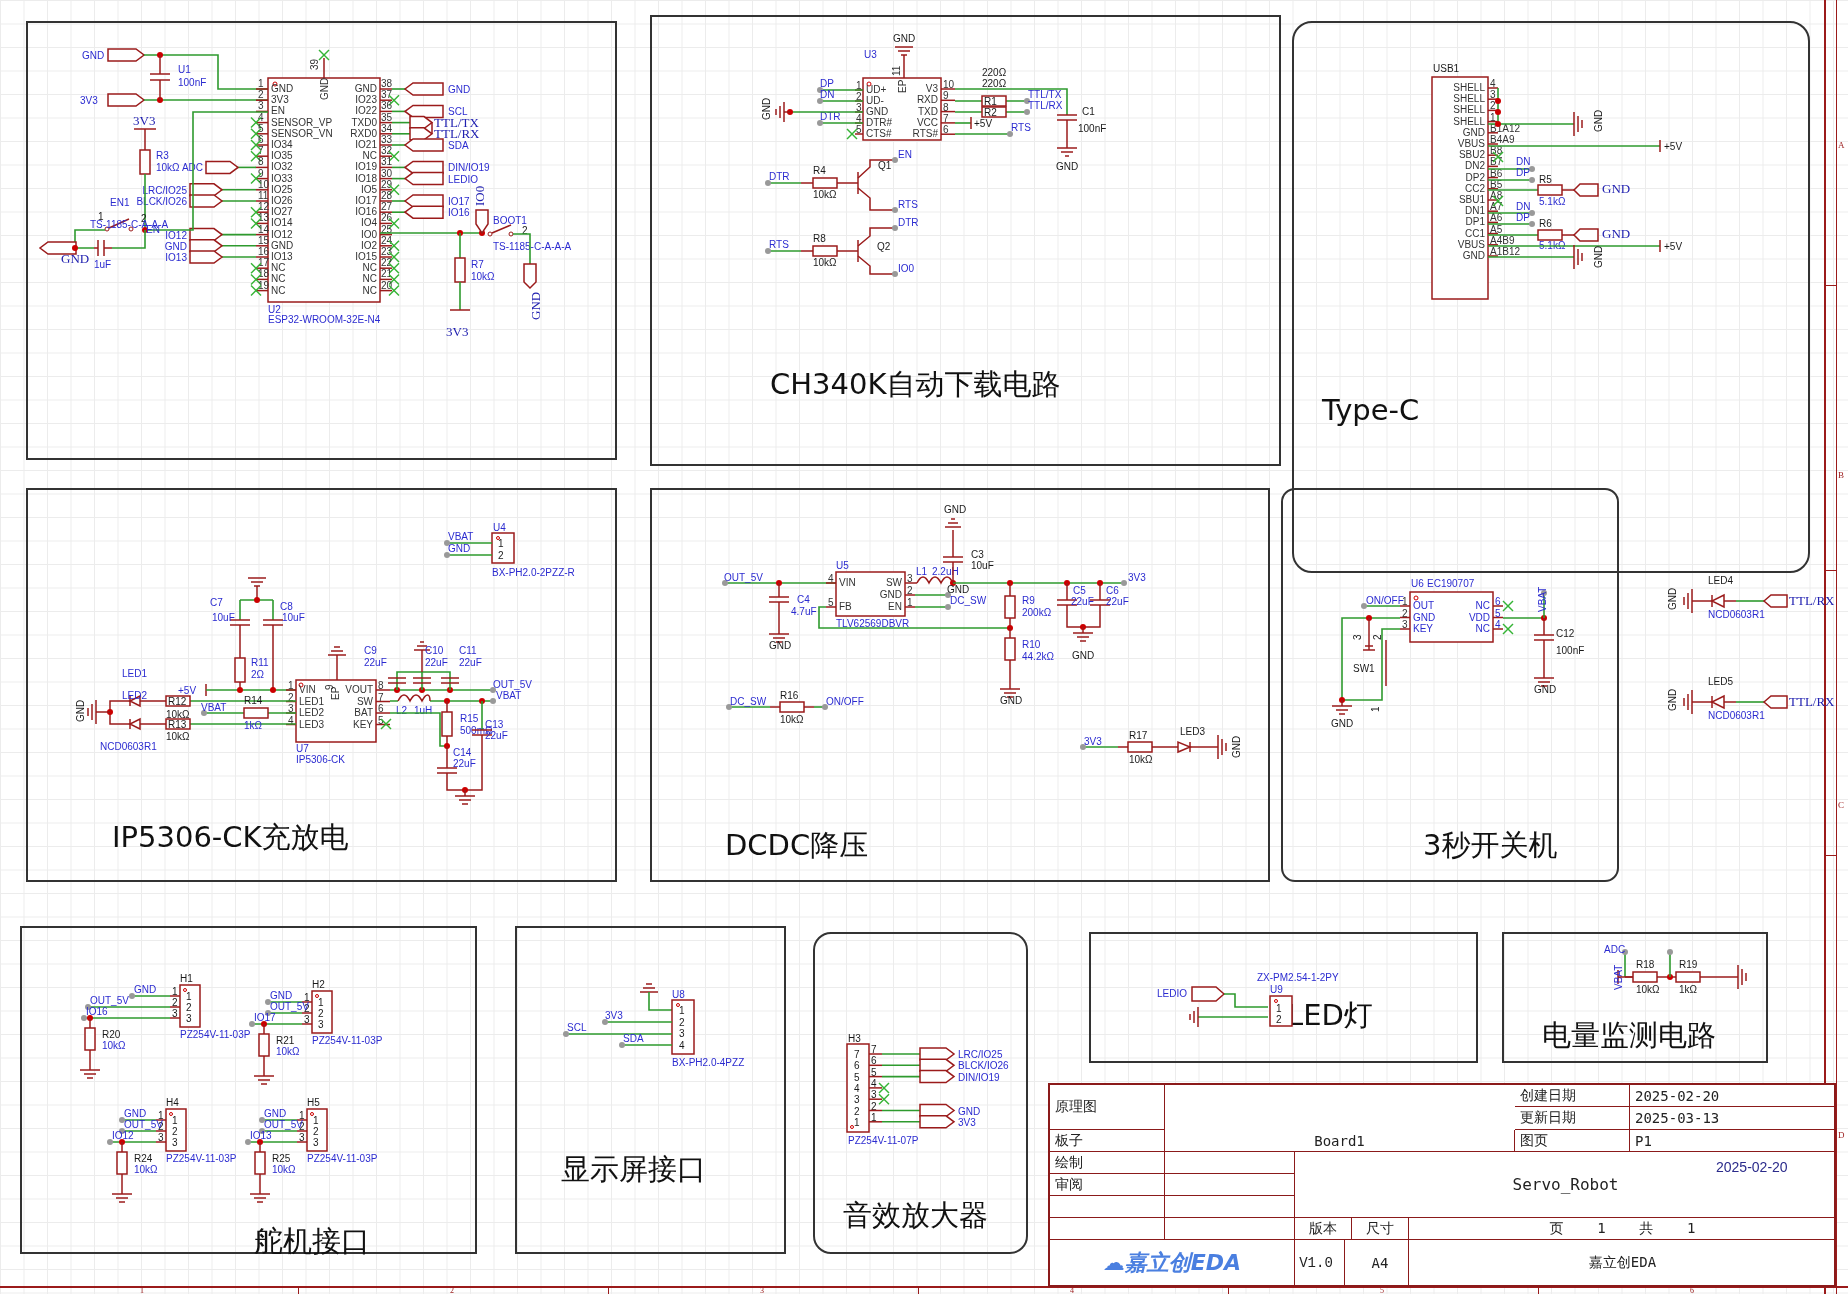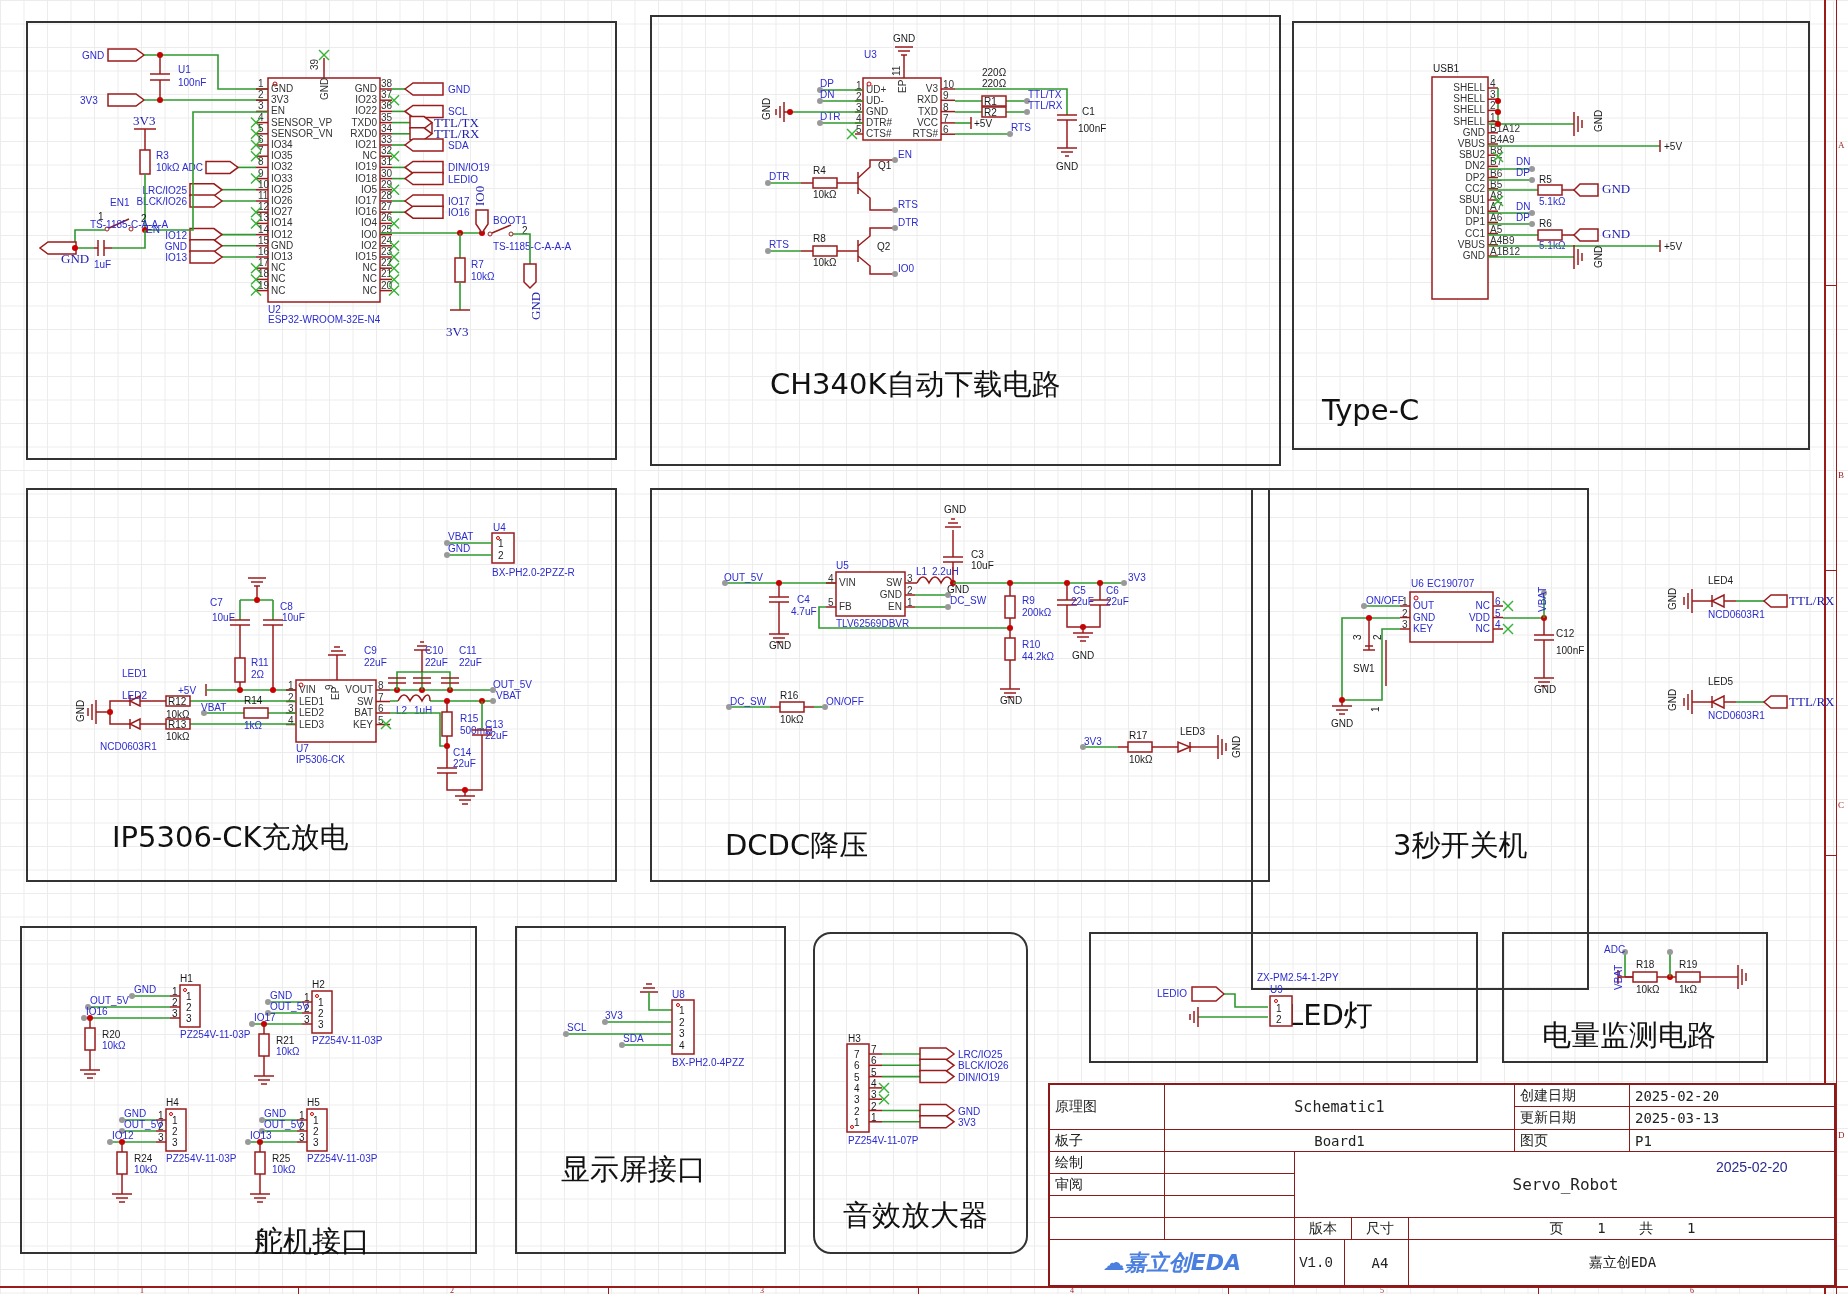--- a/index.html
+++ b/index.html
@@ -59,30 +59,30 @@
 <div class="ruler" style="left:450px">2</div>
 <div class="ruler" style="left:760px">3</div>
 <div class="ruler" style="left:1070px">4</div>
 <div class="ruler" style="left:1380px">5</div>
 <div class="ruler" style="left:1690px">6</div>
 
 <div class="panel" style="left:26px;top:21px;width:591px;height:439px;"></div>
 <div class="panel" style="left:650px;top:15px;width:631px;height:451px;">
   <div class="ptitle" style="left:118px;top:348px;">CH340K自动下载电路</div>
 </div>
-<div class="panel" style="left:1292px;top:21px;width:518px;height:429px;">
+<div class="panel" style="left:1292px;top:21px;width:518px;height:552px;border-radius:20px;">
   <div class="ptitle" style="left:28px;top:370px;">Type-C</div>
 </div>
 <div class="panel" style="left:26px;top:488px;width:591px;height:394px;">
   <div class="ptitle" style="left:84px;top:328px;">IP5306-CK充放电</div>
 </div>
 <div class="panel" style="left:650px;top:488px;width:620px;height:394px;">
   <div class="ptitle" style="left:73px;top:336px;">DCDC降压</div>
 </div>
-<div class="panel" style="left:1251px;top:488px;width:338px;height:502px;">
+<div class="panel" style="left:1281px;top:488px;width:338px;height:394px;border-radius:14px;">
   <div class="ptitle" style="left:140px;top:336px;">3秒开关机</div>
 </div>
 <div class="panel" style="left:20px;top:926px;width:457px;height:328px;">
   <div class="ptitle" style="left:232px;top:262px;margin-top:32px;">舵机接口</div>
 </div>
 <div class="panel" style="left:515px;top:926px;width:271px;height:328px;">
   <div class="ptitle" style="left:44px;top:222px;">显示屏接口</div>
 </div>
 <div class="panel" style="left:813px;top:932px;width:215px;height:322px;border-radius:18px;">
   <div class="ptitle" style="left:28px;top:262px;">音效放大器</div>
@@ -1206,21 +1206,20 @@
     <text class="lbl" x="1679" y="993">1kΩ</text>
     <path d="M1700,977 L1738,977" class="r"></path>
     <line x1="1738" y1="965" x2="1738" y2="989" class="r"></line>
       <line x1="1742" y1="969" x2="1742" y2="985" class="r"></line>
       <line x1="1746" y1="973" x2="1746" y2="981" class="r"></line>
   </g>
 </svg>
 
 <div class="tb">
   <div class="tbc left" style="left:0;top:0;width:115px;height:45px;">原理图</div>
-  <div class="tbc center" style="left:115px;top:0;width:350px;height:45px;font-size:15px;">Schematic1</div>
   <div class="tbc left" style="left:465px;top:0;width:115px;height:22px;">创建日期</div>
   <div class="tbc left" style="left:580px;top:0;width:206px;height:22px;border-right:none;">2025-02-20</div>
   <div class="tbc left" style="left:465px;top:22px;width:115px;height:23px;text-align:right;">更新日期</div>
   <div class="tbc left" style="left:580px;top:22px;width:206px;height:23px;border-right:none;">2025-03-13</div>
   <div class="tbc left" style="left:0;top:45px;width:115px;height:22px;">板子</div>
   <div class="tbc center" style="left:115px;top:45px;width:350px;height:22px;">Board1</div>
   <div class="tbc left" style="left:465px;top:45px;width:115px;height:22px;">图页</div>
   <div class="tbc left" style="left:580px;top:45px;width:206px;height:22px;border-right:none;">P1</div>
   <div class="tbc left" style="left:0;top:67px;width:115px;height:22px;">绘制</div>
   <div class="tbc" style="left:115px;top:67px;width:130px;height:22px;"></div>

